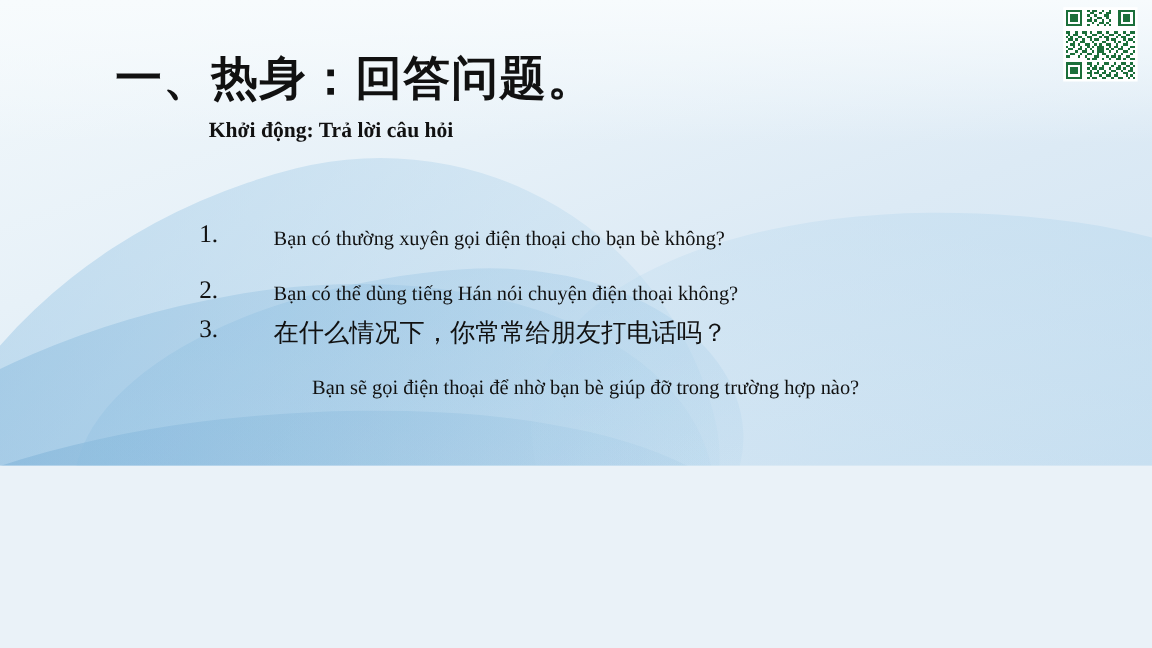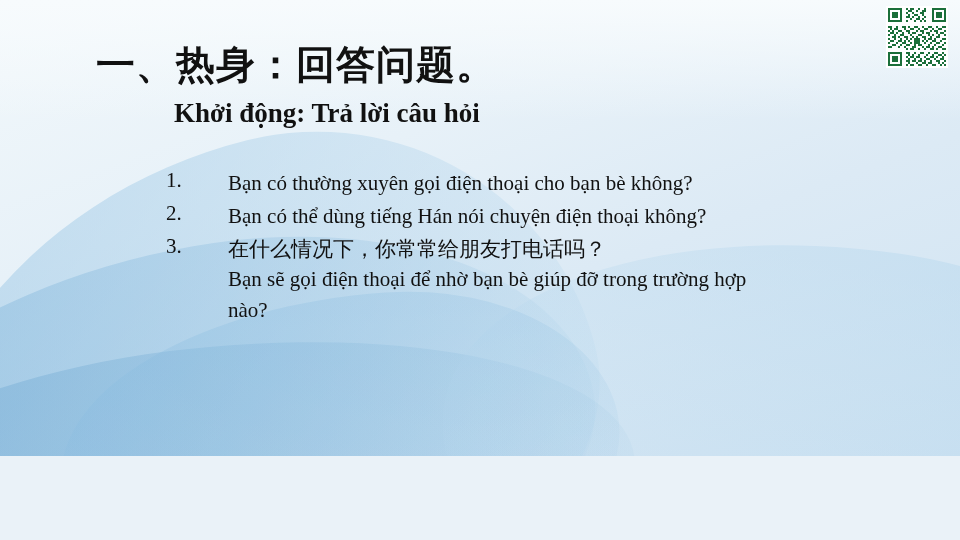--- a/index.html
+++ b/index.html
@@ -9,21 +9,21 @@
   body {
     width: 960px;
     height: 540px;
     overflow: hidden;
     font-family: "Liberation Serif", serif;
     background: #eaf2f8;
   }
   .slide {
     position: relative;
     width: 960px;
-    height: 456px;
+    height: 388px;
     overflow: hidden;
     background: linear-gradient(160deg, #f2f8fb 0%, #e7f1f8 35%, #dceaf5 60%, #cfe3f2 100%);
   }
   
   .swoosh {
     position: absolute;
     pointer-events: none;
   }
   .sw1 {
     left: -120px;
@@ -91,21 +91,21 @@
     font-size: 39px;
     font-weight: bold;
     color: #111111;
     letter-spacing: 1px;
     white-space: nowrap;
   }
   .title-vi {
     position: absolute;
     left: 174px;
     top: 98px;
-    font-size: 27px;
+    font-size: 18px;
     font-weight: bold;
     color: #111111;
     white-space: nowrap;
   }
 
   .qlist {
     position: absolute;
     left: 166px;
     top: 168px;
     width: 740px;
@@ -125,27 +125,29 @@
   }
   .qcn {
     margin-left: 62px;
     font-size: 21px;
     color: #111111;
     line-height: 30px;
     white-space: nowrap;
   }
   .qvi {
     margin-left: 62px;
-    font-size: 21px;
+    font-size: 17px;
     color: #111111;
     line-height: 31px;
     max-width: 500px;
+    margin-top: 15px;
   }
   .q3 .qvi {
     max-width: 520px;
+    text-align: center;
   }
   .qr {
     position: absolute;
     right: 12px;
     top: 6px;
     width: 62px;
     height: 62px;
     z-index: 5;
   }
   .qr svg {

